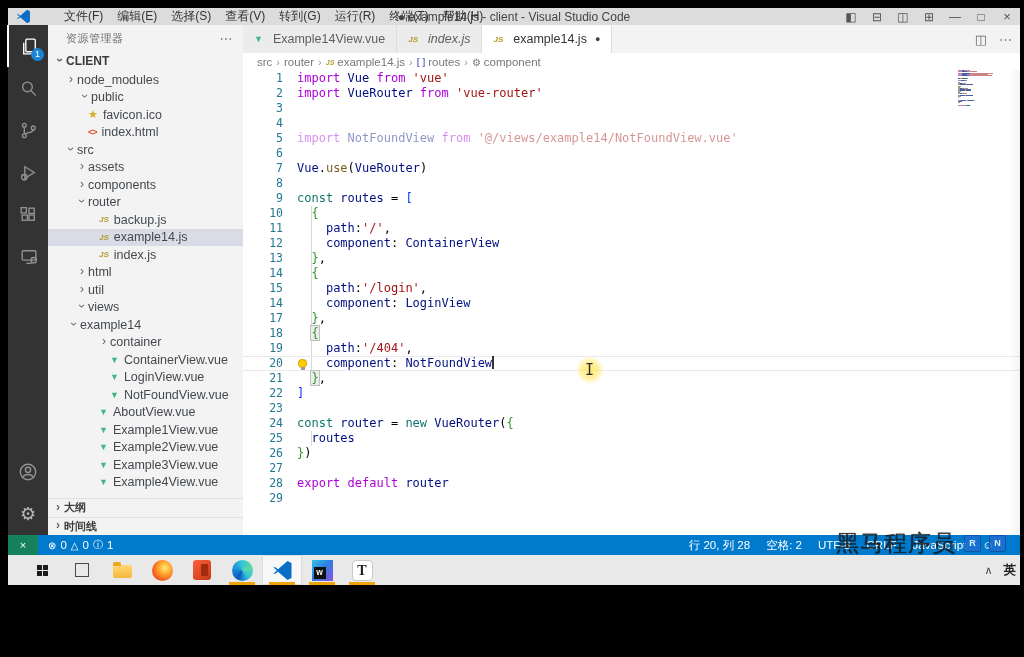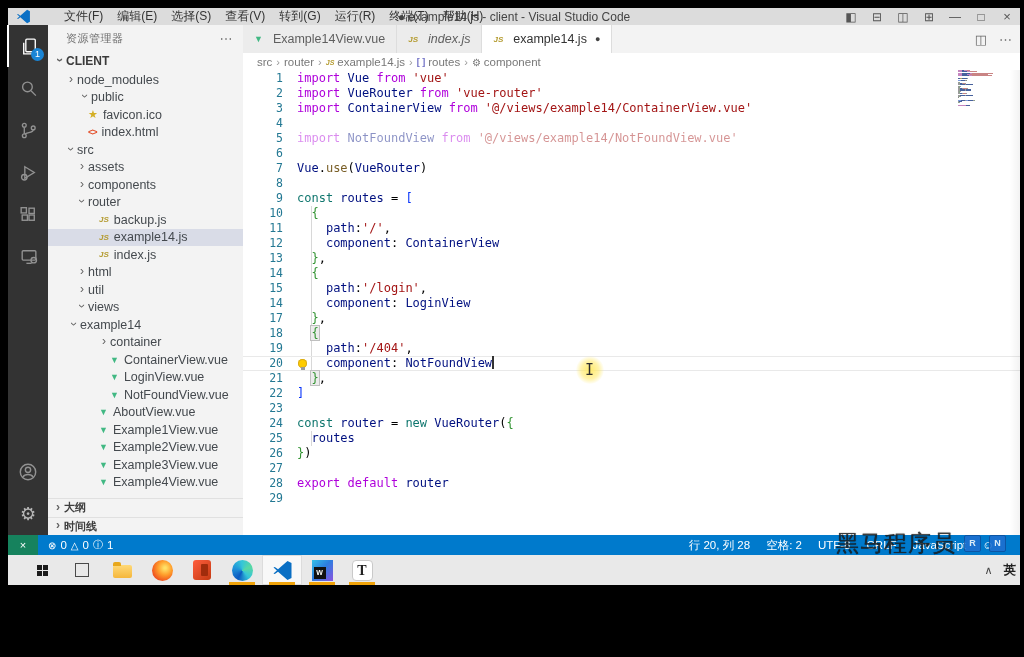--- a/index.html
+++ b/index.html
@@ -370,21 +370,21 @@
             <span class="bc-item" style="display: inline-flex; align-items: center; gap: 3px;">
               <span class="bc-ic bc-ic-wrench">⚙</span>
               <span>component</span>
             </span>
           </div>
         <div class="codewrap" id="codewrap">
           <div class="guide" style="top:135px;height:180px;"></div>
           <div class="guide" style="top:360px;height:15px;"></div>
         <div class="code-row"><span class="ln">1</span><span class="ct"><span class="k1">import </span><span class="id">Vue </span><span class="k1">from </span><span class="s">'vue'</span></span></div>
             <div class="code-row"><span class="ln">2</span><span class="ct"><span class="k1">import </span><span class="id">VueRouter </span><span class="k1">from </span><span class="s">'vue-router'</span></span></div>
-            <div class="code-row"><span class="ln">3</span><span class="ct"><span class="k1">import </span><span class="id">ContainerView </span><span class="k1">from </span><span class="s">'@/views/example14/ContainerView.vue'</span></span></div>
+            <div class="code-row"><span class="ln">3</span></div>
             <div class="code-row"><span class="ln">4</span></div>
             <div class="code-row"><span class="ln">5</span><span class="ct faded"><span class="k1">import </span><span class="id">NotFoundView </span><span class="k1">from </span><span class="s">'@/views/example14/NotFoundView.vue'</span></span></div>
             <div class="code-row"><span class="ln">6</span><span class="ct"></span></div>
             <div class="code-row"><span class="ln">7</span><span class="ct"><span class="id">Vue</span><span class="p">.</span><span class="fn">use</span><span class="p">(</span><span class="id">VueRouter</span><span class="p">)</span></span></div>
             <div class="code-row"><span class="ln">8</span><span class="ct"></span></div>
             <div class="code-row"><span class="ln">9</span><span class="ct"><span class="k2">const </span><span class="id">routes </span><span class="p">= </span><span class="b1">[</span></span></div>
             <div class="code-row"><span class="ln">10</span><span class="ct"><span class="p">  </span><span class="b2">{</span></span></div>
             <div class="code-row"><span class="ln">11</span><span class="ct"><span class="p">    </span><span class="id">path</span><span class="p">:</span><span class="s">'/'</span><span class="p">,</span></span></div>
             <div class="code-row"><span class="ln">12</span><span class="ct"><span class="p">    </span><span class="id">component</span><span class="p">: </span><span class="id">ContainerView</span></span></div>
             <div class="code-row"><span class="ln">13</span><span class="ct"><span class="p">  </span><span class="b2">}</span><span class="p">,</span></span></div>

